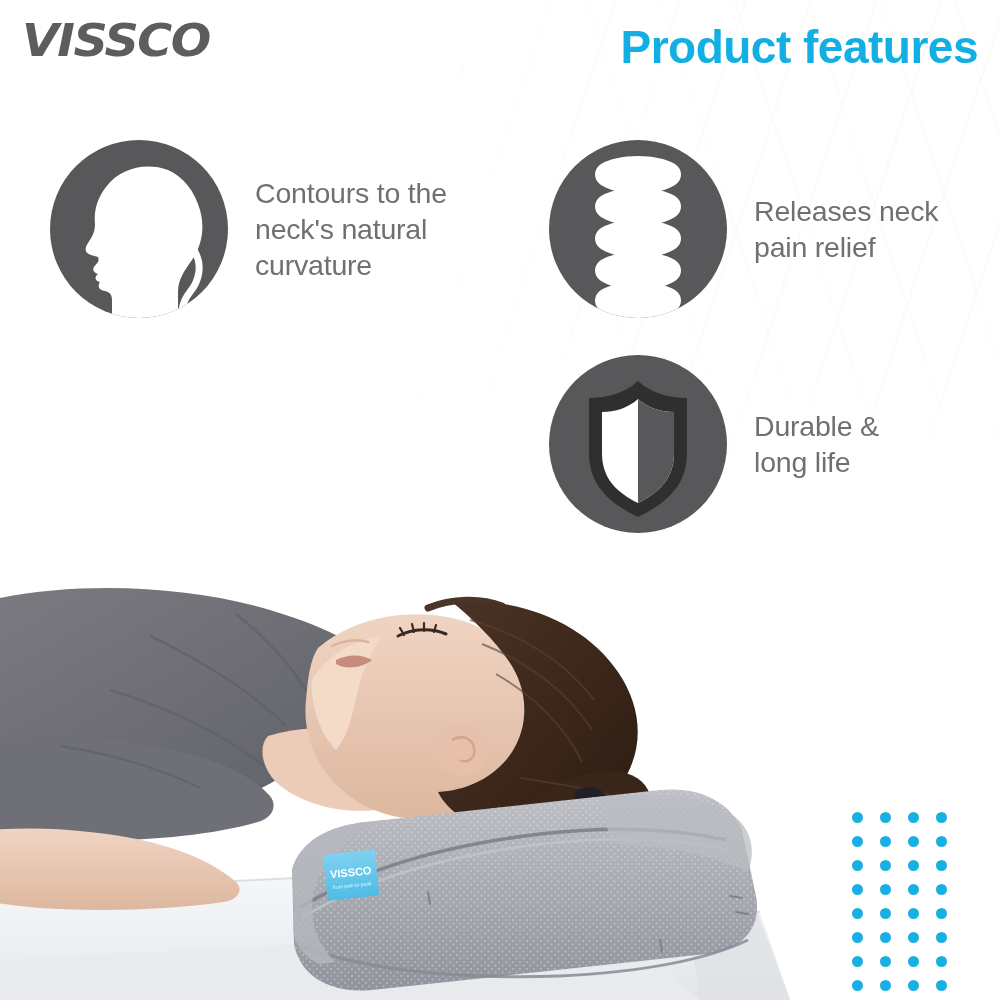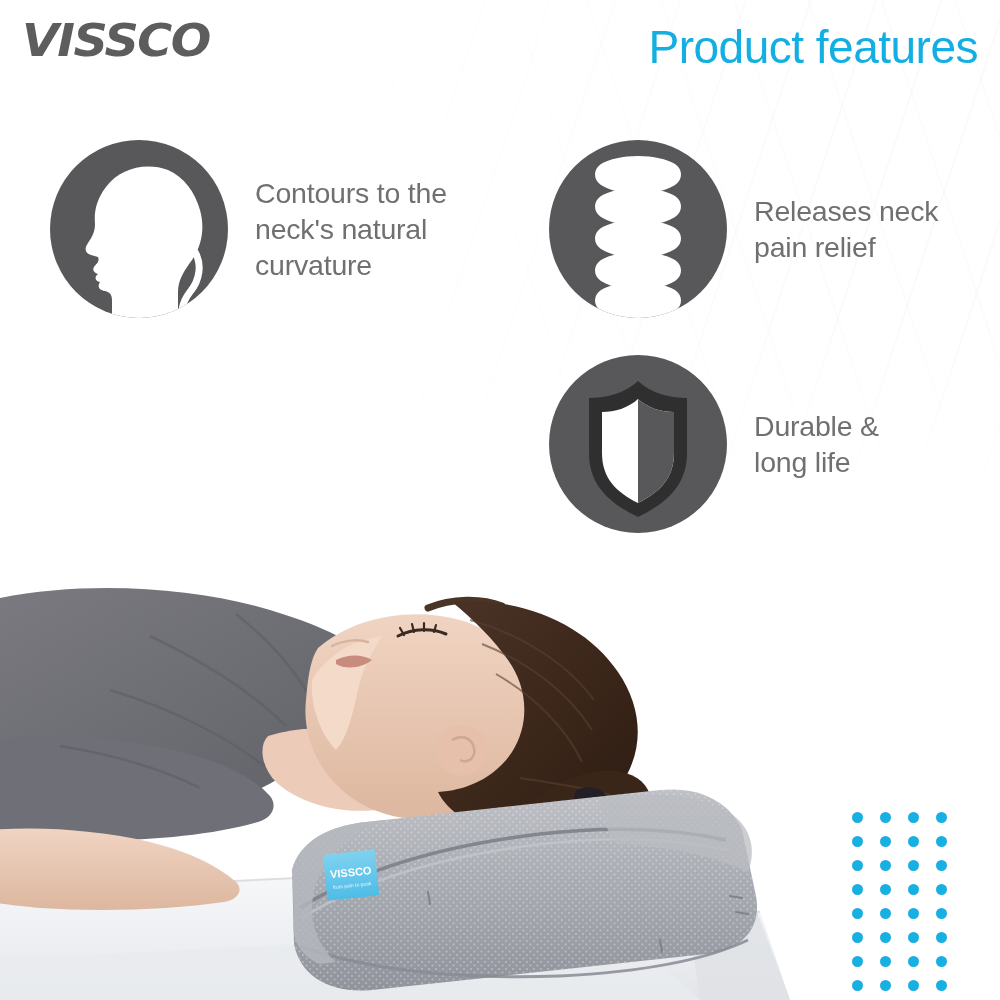--- a/index.html
+++ b/index.html
@@ -72,21 +72,21 @@
     color: #5d5d5d;
     letter-spacing: 0.1px;
     margin-top: 5px;
     margin-left: 2px;
   }
   .page-title {
     position: absolute;
     right: 22px;
     top: 22px;
     font-size: 46px;
-    font-weight: 400;
+    font-weight: 700;
     color: #13aee2;
     letter-spacing: -0.5px;
     line-height: 1.1;
     text-align: right;
   }
 
   
   .features {
     position: absolute;
     left: 0;

